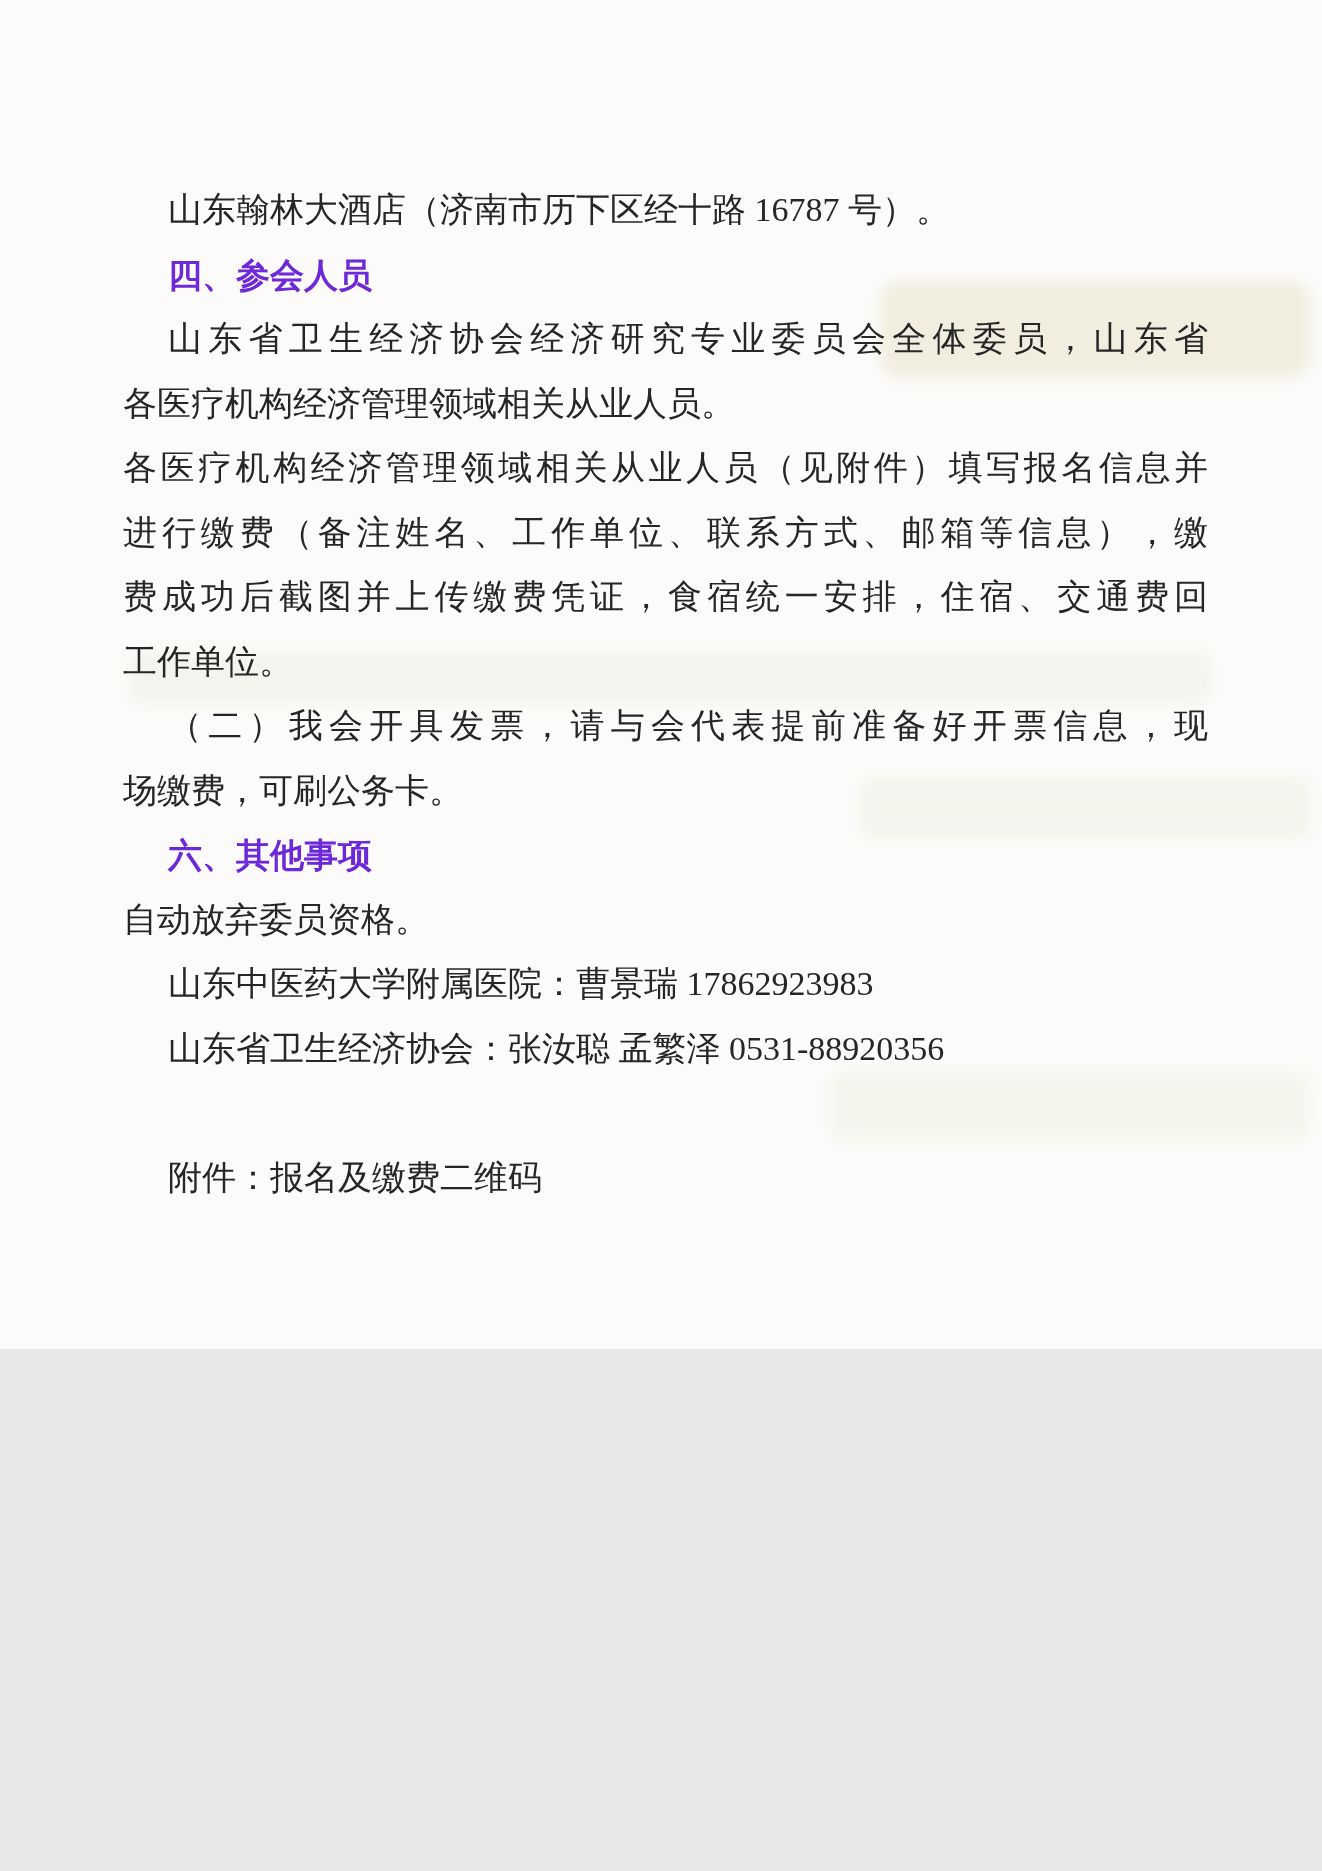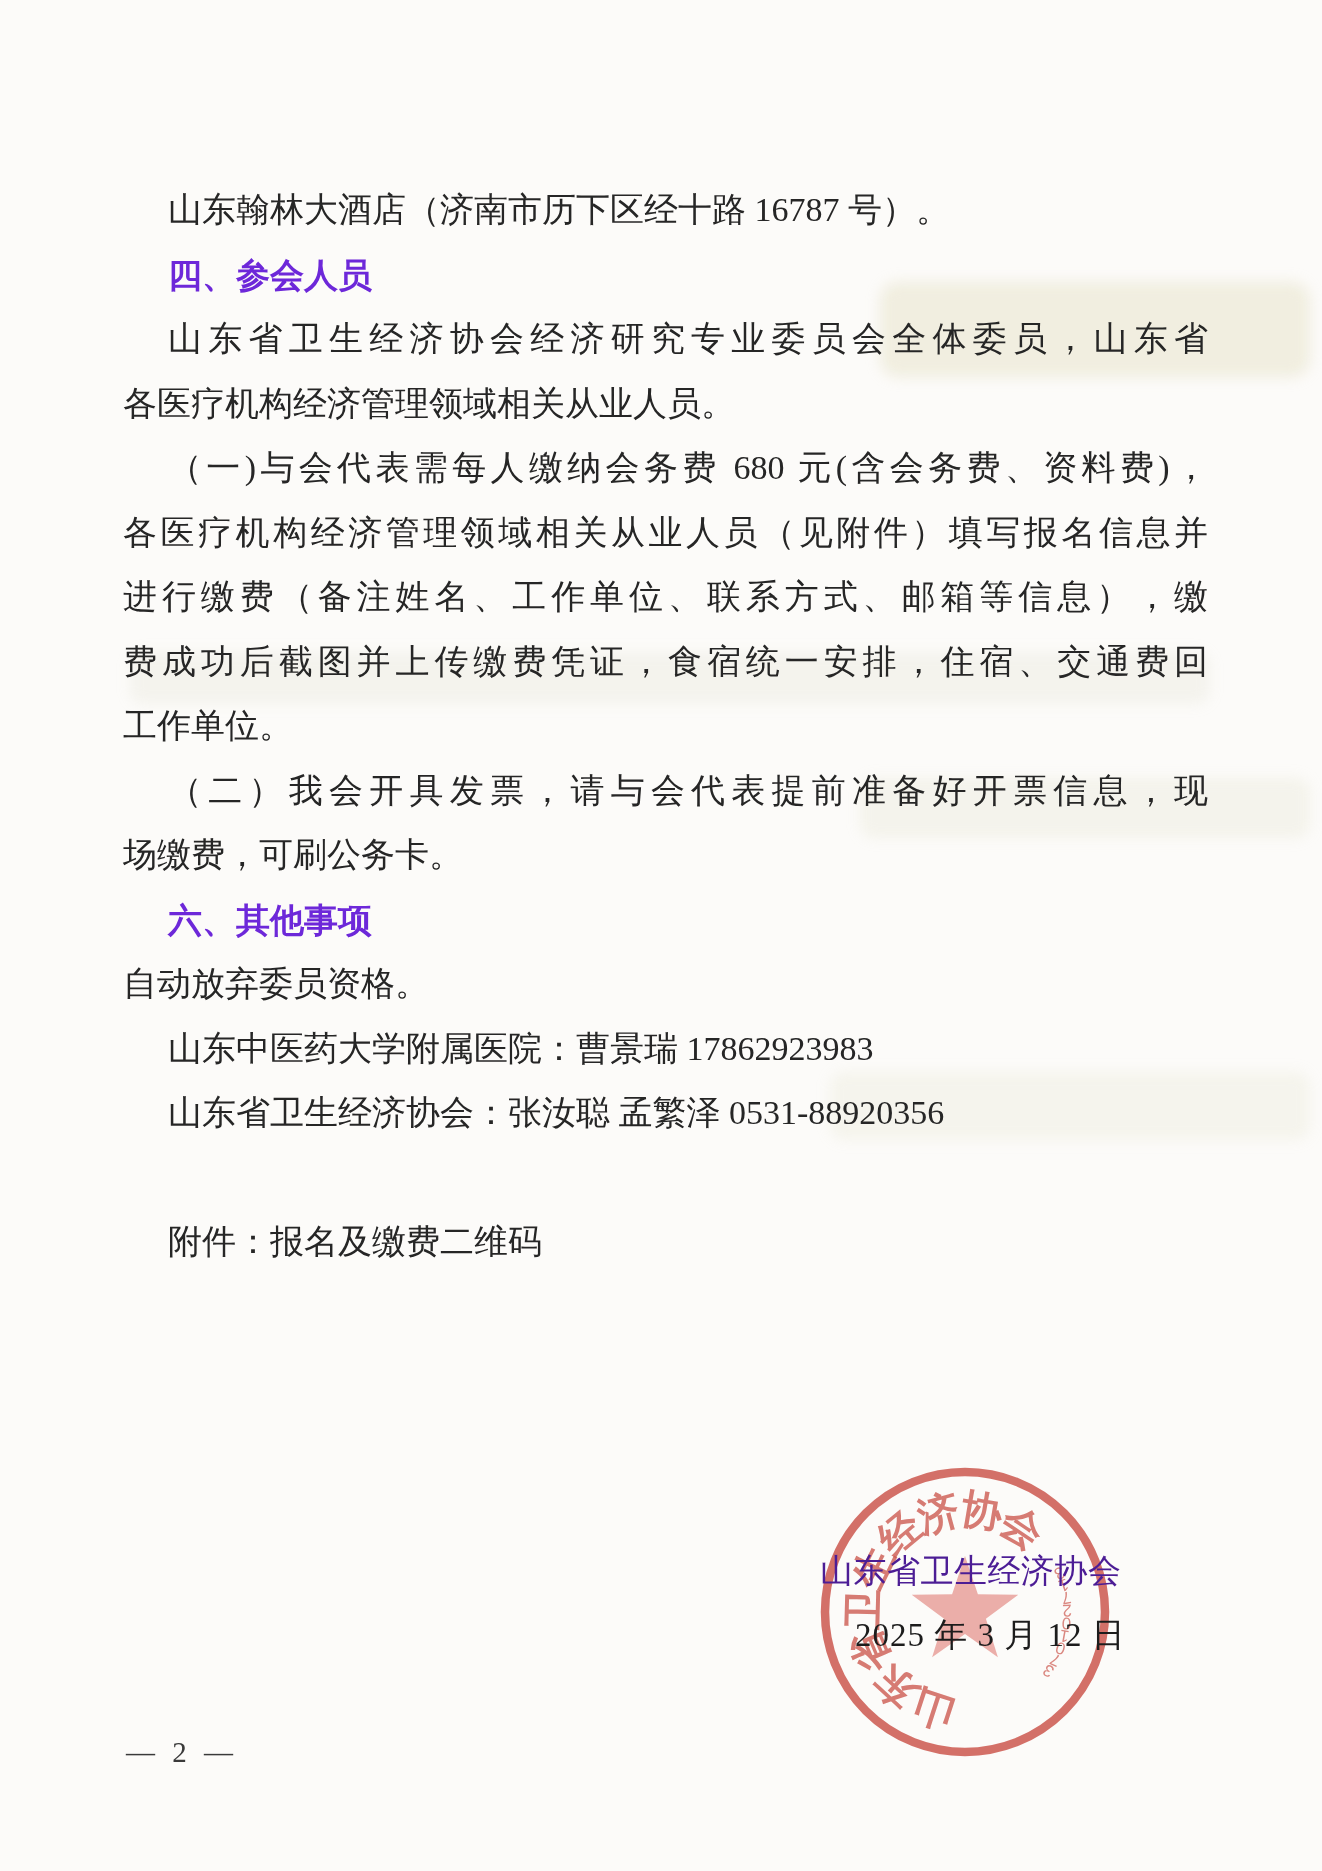--- a/index.html
+++ b/index.html
@@ -1,18 +1,18 @@
 <!DOCTYPE html>
 <html><head>
 <meta charset="utf-8">
 <style>
   html,body{margin:0;padding:0;background:#e8e8e8;}
   .page{
     position:relative;
-    width:1322px;height:1871px;
+    width:1322px;height:1349px;
     margin:0 auto;
     background:#fcfbf9;
     overflow:hidden;
     font-family:"Liberation Serif", serif;
     color:#262626;
   }
   
   .smudge{position:absolute;filter:blur(7px);pointer-events:none;}
   .smudge.s1{left:880px;top:282px;width:430px;height:95px;background:rgba(214,208,164,0.30);border-radius:18px;}
   .smudge.s2{left:130px;top:652px;width:1080px;height:52px;background:rgba(196,200,172,0.14);border-radius:14px;}
@@ -71,21 +71,20 @@
   <div class="smudge s1"></div>
   <div class="smudge s2"></div>
   <div class="smudge s3"></div>
   <div class="smudge s4"></div>
 
   <div class="body-lines" id="body-lines">
       <div class="line indent">山东翰林大酒店（济南市历下区经十路 16787 号）。</div>
       <div class="line indent bold">四、参会人员</div>
       <div class="line indent full">山东省卫生经济协会经济研究专业委员会全体委员，山东省</div>
       <div class="line">各医疗机构经济管理领域相关从业人员。</div>
-      <div class="line indent full">（一)与会代表需每人缴纳会务费 680 元(含会务费、资料费)，</div>
       <div class="line full">各医疗机构经济管理领域相关从业人员（见附件）填写报名信息并</div>
       <div class="line full">进行缴费（备注姓名、工作单位、联系方式、邮箱等信息），缴</div>
       <div class="line full">费成功后截图并上传缴费凭证，食宿统一安排，住宿、交通费回</div>
       <div class="line">工作单位。</div>
       <div class="line indent full">（二）我会开具发票，请与会代表提前准备好开票信息，现</div>
       <div class="line">场缴费，可刷公务卡。</div>
       <div class="line indent bold">六、其他事项</div>
       <div class="line">自动放弃委员资格。</div>
       <div class="line indent">山东中医药大学附属医院：曹景瑞 17862923983</div>
       <div class="line indent">山东省卫生经济协会：张汝聪 孟繁泽 0531-88920356</div>

